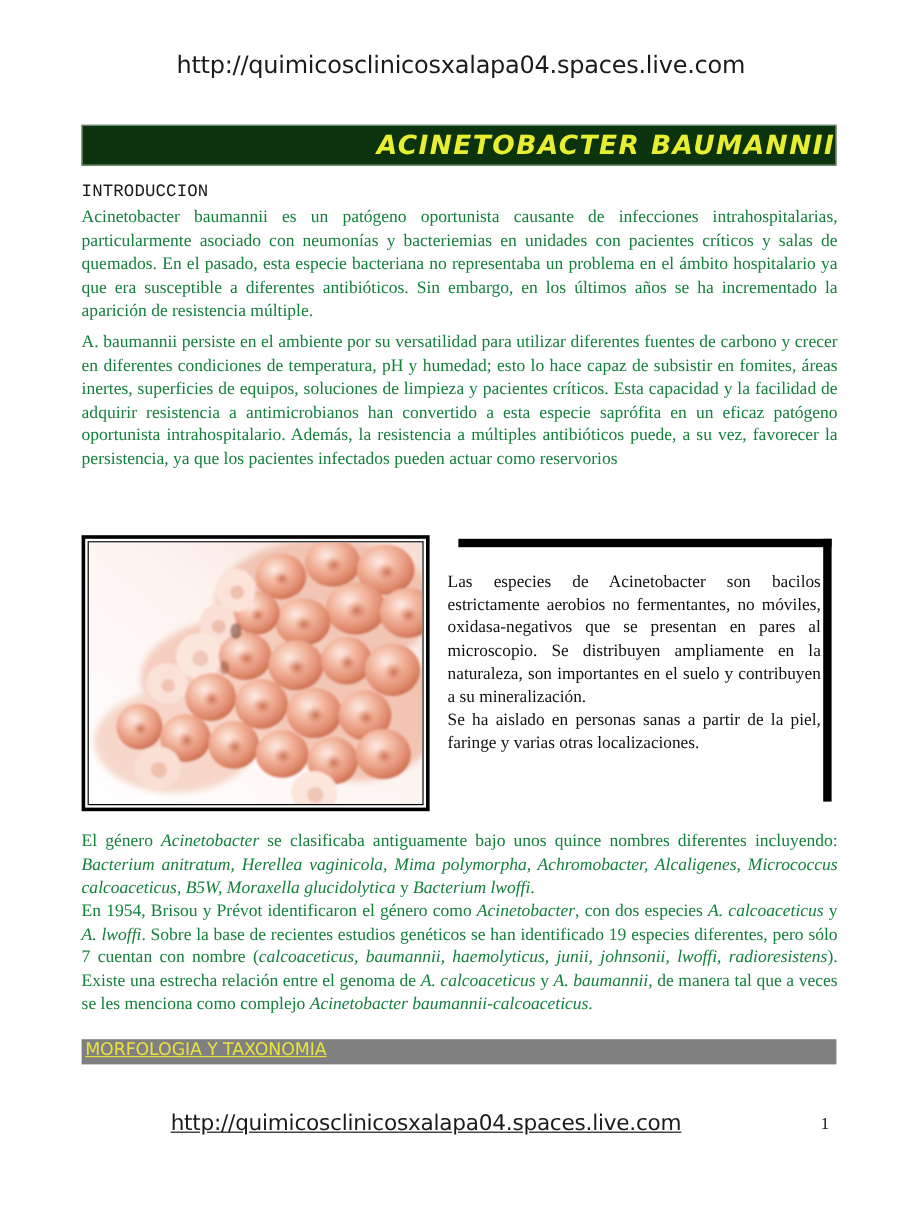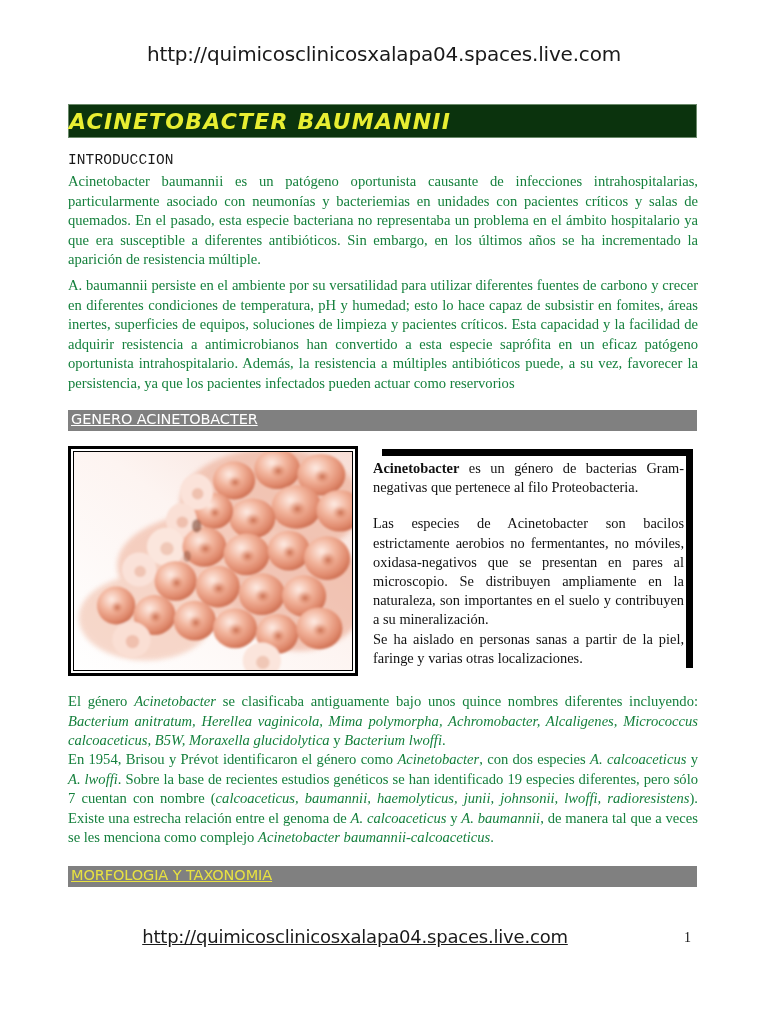--- a/index.html
+++ b/index.html
@@ -43,21 +43,21 @@
     position: absolute;
     left: 68px;
     top: 104px;
     width: 629px;
     height: 34px;
     background: #0b330d;
     border: 1px solid #6b8a6b;
     box-sizing: border-box;
     display: flex;
     align-items: center;
-    justify-content: flex-start;
+    justify-content: flex-end;
   }
   .title-banner-text {
     font-family: "DejaVu Sans", sans-serif;
     font-style: italic;
     font-weight: bold;
     font-size: 22px;
     letter-spacing: 1.2px;
     color: #e8ee32;
     white-space: nowrap;
   }
@@ -208,23 +208,20 @@
   <div class="title-banner">
     <span class="title-banner-text">ACINETOBACTER BAUMANNII</span>
   </div>
 
   <div class="section-heading" style="left:68px; top:152px;">INTRODUCCION</div>
 
   <div class="para" style="left:68px; top:172px; width:630px;">Acinetobacter baumannii es un patógeno oportunista causante de infecciones intrahospitalarias, particularmente asociado con neumonías y bacteriemias en unidades con pacientes críticos y salas de quemados. En el pasado, esta especie bacteriana no representaba un problema en el ámbito hospitalario ya que era susceptible a diferentes antibióticos. Sin embargo, en los últimos años se ha incrementado la aparición de resistencia múltiple.</div>
 
   <div class="para" style="left:68px; top:276px; width:630px;">A. baumannii persiste en el ambiente por su versatilidad para utilizar diferentes fuentes de carbono y crecer en diferentes condiciones de temperatura, pH y humedad; esto lo hace capaz de subsistir en fomites, áreas inertes, superficies de equipos, soluciones de limpieza y pacientes críticos. Esta capacidad y la facilidad de adquirir resistencia a antimicrobianos han convertido a esta especie saprófita en un eficaz patógeno oportunista intrahospitalario. Además, la resistencia a múltiples antibióticos puede, a su vez, favorecer la persistencia, ya que los pacientes infectados pueden actuar como reservorios</div>
 
-  <div class="gray-bar" style="top:410px;">
-    <span class="gray-bar-label white">GENERO ACINETOBACTER</span>
-  </div>
 
   <div class="figure">
     <div class="figure-inner">
       <svg class="micro-canvas" viewBox="0 0 290 230" preserveAspectRatio="none">
         <defs>
           <radialGradient id="cellg" cx="38%" cy="34%" r="72%">
             <stop offset="0%" stop-color="#fdeae2"></stop>
             <stop offset="42%" stop-color="#f2b49c"></stop>
             <stop offset="78%" stop-color="#e08a6d"></stop>
             <stop offset="100%" stop-color="#c9694c"></stop>
@@ -334,21 +331,20 @@
           <ellipse cx="118" cy="110" rx="4" ry="6" fill="#7a4330" opacity="0.4"></ellipse>
         </g>
       </svg>
     </div>
   </div>
 
   <div class="sidebox">
     <div class="sidebox-topbar"></div>
     <div class="sidebox-rightbar"></div>
     <div class="sidebox-text">
-      <p><b>Acinetobacter</b><span> es un género de bacterias Gram-negativas que pertenece al filo Proteobacteria.</span></p>
       <p class="gap">Las especies de Acinetobacter son bacilos estrictamente aerobios no fermentantes, no móviles, oxidasa-negativos que se presentan en pares al microscopio. Se distribuyen ampliamente en la naturaleza, son importantes en el suelo y contribuyen a su mineralización.</p>
       <p>Se ha aislado en personas sanas a partir de la piel, faringe y varias otras localizaciones.</p>
     </div>
   </div>
 
   <div class="para" style="left:68px; top:692px; width:630px;">
     <span>El género </span><i>Acinetobacter</i><span> se clasificaba antiguamente bajo unos quince nombres diferentes incluyendo: </span><i>Bacterium anitratum, Herellea vaginicola, Mima polymorpha, Achromobacter, Alcaligenes, Micrococcus calcoaceticus, B5W, Moraxella glucidolytica</i><span> y </span><i>Bacterium lwoffi</i><span>.</span>
   </div>
 
   <div class="para" style="left:68px; top:750px; width:630px;">

